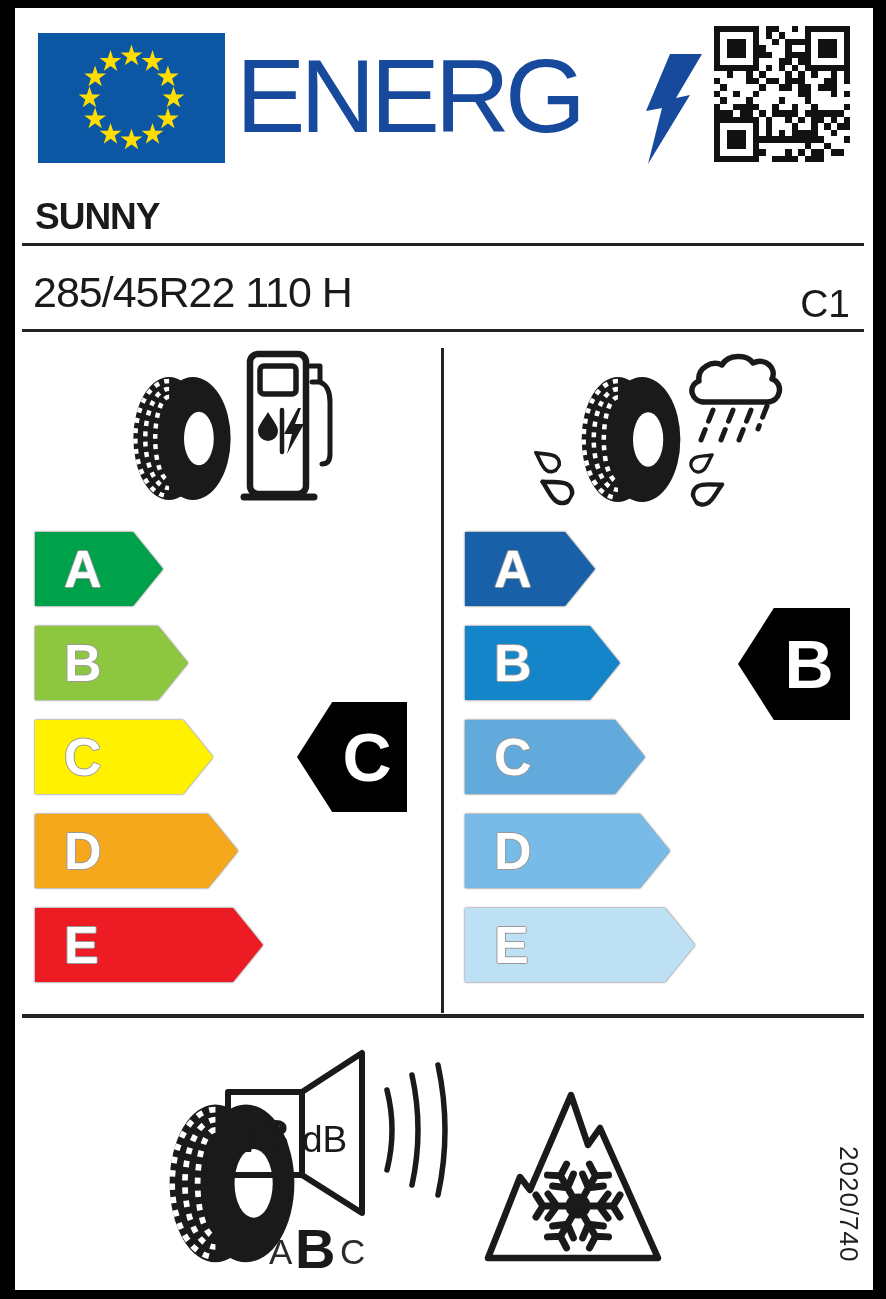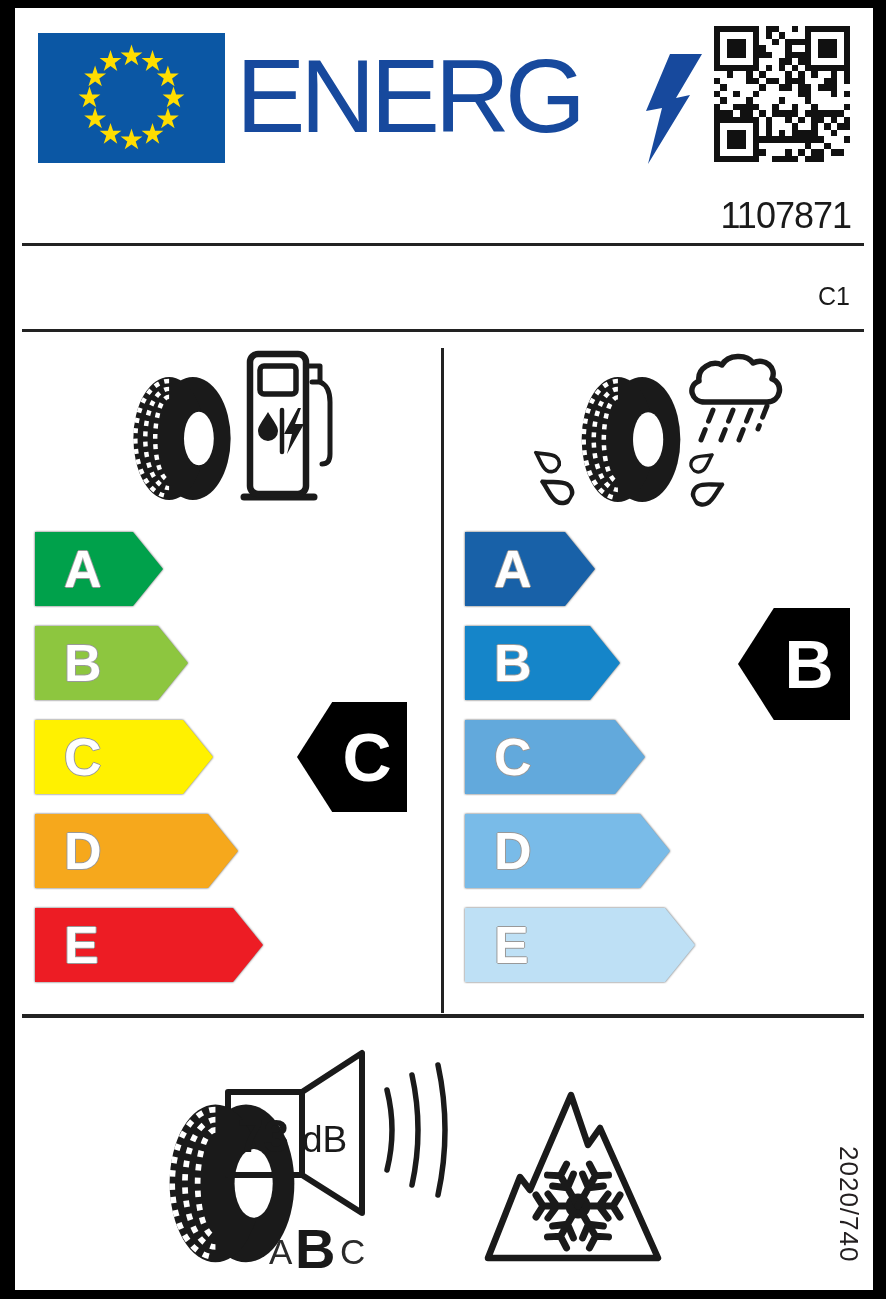--- a/index.html
+++ b/index.html
@@ -5,21 +5,21 @@
   html,body{margin:0;padding:0;background:#ffffff}
   .label{position:relative;width:886px;height:1299px;background:#000;overflow:hidden;
          font-family:"Liberation Sans",sans-serif;color:#1a1a1a}
   .paper{position:absolute;left:15px;top:8px;right:13px;bottom:9px;background:#fff}
   .abs{position:absolute}
   .energ{left:236px;top:44px;font-size:104px;font-weight:normal;letter-spacing:-5px;color:#17499D;line-height:1}
   .brand{left:35px;top:196px;font-size:37px;font-weight:bold;letter-spacing:-1px}
   .pid{right:35px;top:195px;font-size:36px;letter-spacing:-1px}
   .hr{left:22px;width:842px;height:3px;background:#222}
   .size{left:33px;top:268px;font-size:43px;letter-spacing:-1px}
-  .tclass{right:36px;top:282px;font-size:25px}
+  .tclass{right:36px;top:282px;font-size:39px}
   .vdiv{left:441px;top:348px;width:3px;height:665px;background:#222}
   .scale{position:absolute;display:flex;flex-direction:column;gap:20px}
   .aw{filter:drop-shadow(0 0 1px #555)}
   .arrow{height:74px;display:flex;align-items:center;
          clip-path:polygon(0 0,calc(100% - 30px) 0,100% 50%,calc(100% - 30px) 100%,0 100%)}
   .arrow span{font-size:52px;font-weight:bold;color:#fff;padding-left:29px;
               text-shadow:-1px 0 #999,0 1px #999,1px 0 #999,0 -1px #999}
   .lw0{width:128px}.lw1{width:153px}.lw2{width:178px}.lw3{width:203px}.lw4{width:228px}
   .rw0{width:130px}.rw1{width:155px}.rw2{width:180px}.rw3{width:205px}.rw4{width:230px}
   .badge{position:absolute;background:#000;display:flex;align-items:center;justify-content:center;
@@ -285,23 +285,24 @@
       <rect x="6" y="20" width="1" height="1" fill="#111"></rect>
       <rect x="9" y="20" width="1" height="1" fill="#111"></rect>
       <rect x="10" y="20" width="1" height="1" fill="#111"></rect>
       <rect x="11" y="20" width="1" height="1" fill="#111"></rect>
       <rect x="12" y="20" width="1" height="1" fill="#111"></rect>
       <rect x="14" y="20" width="1" height="1" fill="#111"></rect>
       <rect x="15" y="20" width="1" height="1" fill="#111"></rect>
       <rect x="16" y="20" width="1" height="1" fill="#111"></rect>
     </svg>
 
-  <div class="abs pid">1107871</div>
+  <div class="abs brand">SUNNY</div>
   <div class="abs hr" style="top:243px"></div>
 
+  <div class="abs size">285/45R22 110 H</div>
   <div class="abs tclass">C1</div>
   <div class="abs hr" style="top:329px"></div>
 
   <div class="abs vdiv"></div>
 
   <svg width="0" height="0" style="position:absolute">
     <symbol id="tire-symbol" viewBox="0 0 110 135">
       <ellipse cx="66" cy="67" rx="38" ry="62" fill="#1a1a1a"></ellipse>
       <ellipse cx="42" cy="67" rx="36" ry="62" fill="#1a1a1a"></ellipse>
       <ellipse cx="72" cy="67" rx="15" ry="27" fill="#fff"></ellipse>

